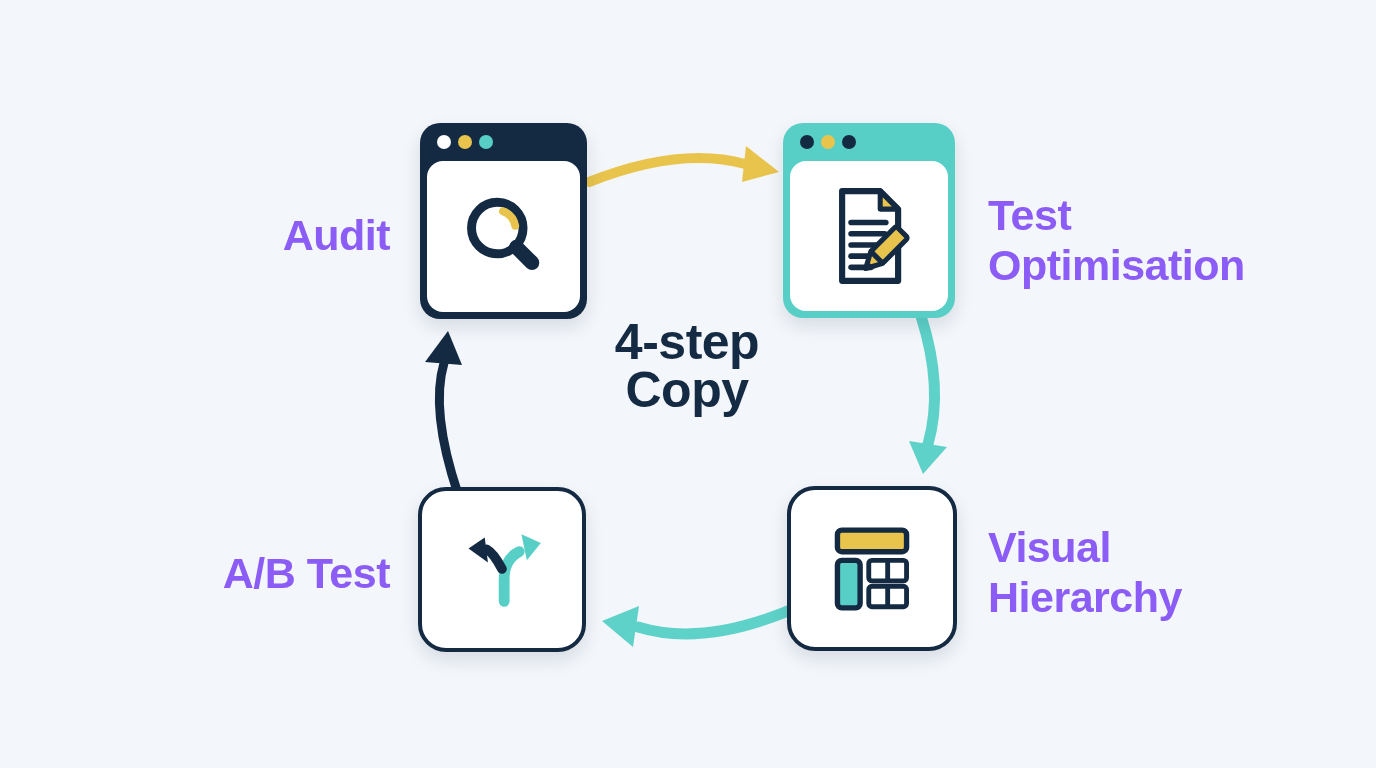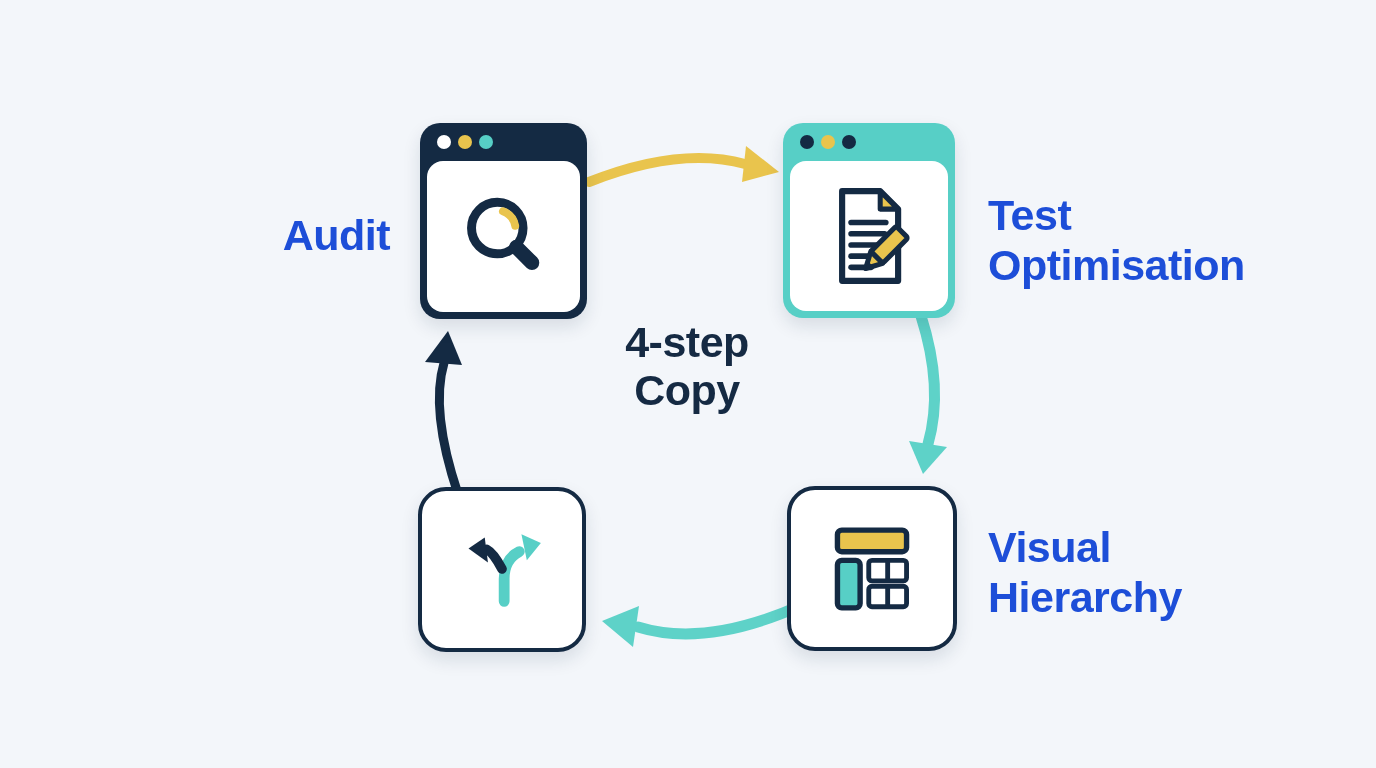--- a/index.html
+++ b/index.html
@@ -18,29 +18,29 @@
   .window-dots{position:absolute;left:16px;top:11px;}
   .window-body{position:absolute;left:7px;right:7px;top:38px;bottom:7px;
                background:#FFFFFF;border-radius:16px;
                display:flex;align-items:center;justify-content:center;}
   .square-card{background:#FFFFFF;border:4px solid #142A43;border-radius:28px;
                display:flex;align-items:center;justify-content:center;box-sizing:border-box;}
   .visual-card{left:787px;top:486px;width:170px;height:165px;}
   .abtest-card{left:418px;top:487px;width:168px;height:165px;}
 
   
-  .step-label{position:absolute;z-index:3;color:#1d4ed8;font-weight:700;
+  .step-label{position:absolute;z-index:3;color:#8b5cf6;font-weight:700;
               font-size:43px;line-height:50px;white-space:pre-line;letter-spacing:-0.5px;}
   .label-audit{left:180px;top:210px;width:210px;text-align:right;}
   .label-copy{left:988px;top:190px;}
   .label-visual{left:988px;top:522px;}
   .label-abtest{left:180px;top:548px;width:210px;text-align:right;}
   .center-title{position:absolute;z-index:3;left:462px;top:318px;width:450px;
                 text-align:center;color:#152A43;font-weight:700;
-                font-size:43px;line-height:48px;letter-spacing:-0.5px;}
+                font-size:50px;line-height:48px;letter-spacing:-0.5px;}
 </style>
 </head>
 <body>
 
 <div class="stage">
 
   <svg class="arrows-layer" width="1376" height="768" viewBox="0 0 1376 768">
     <path d="M 589 182 Q 680 146 745 164" fill="none" stroke-width="10" stroke-linecap="round" stroke="#E9C44D"></path>
     <polygon points="779,172 746,146 742,182" fill="#E9C44D"></polygon>
 
@@ -113,19 +113,20 @@
       <path d="M 50 49 Q 42 34 36 31" fill="none" stroke="#142A43" stroke-width="9" stroke-linecap="round"></path>
       <polygon points="19,30 34,20 37,43" fill="#142A43"></polygon>
     </svg>
   </div>
 
   <div class="step-label label-audit">Audit</div>
   <div class="step-label label-copy">Test
 Optimisation</div>
   <div class="step-label label-visual">Visual
 Hierarchy</div>
+  <div class="step-label label-abtest">A/B Test</div>
 
   <div class="center-title">
     <div>4-step</div>
     <div>Copy</div>
   </div>
 
 </div>
 
 </body></html>

